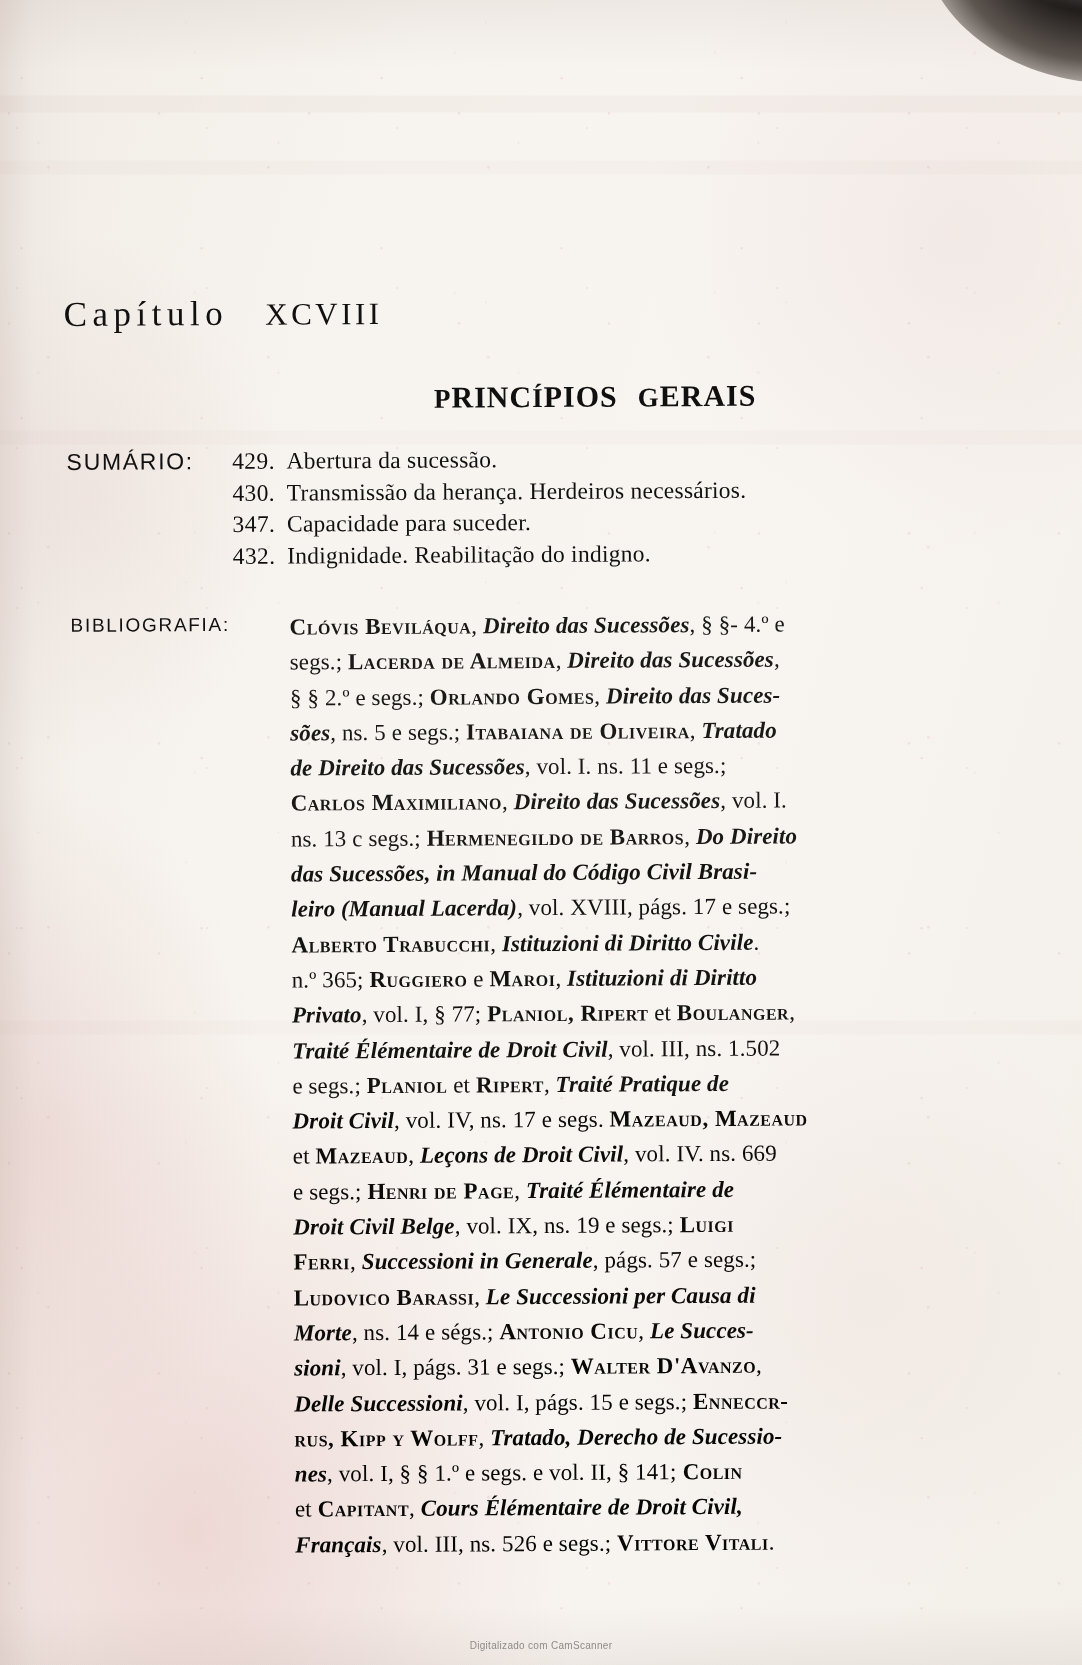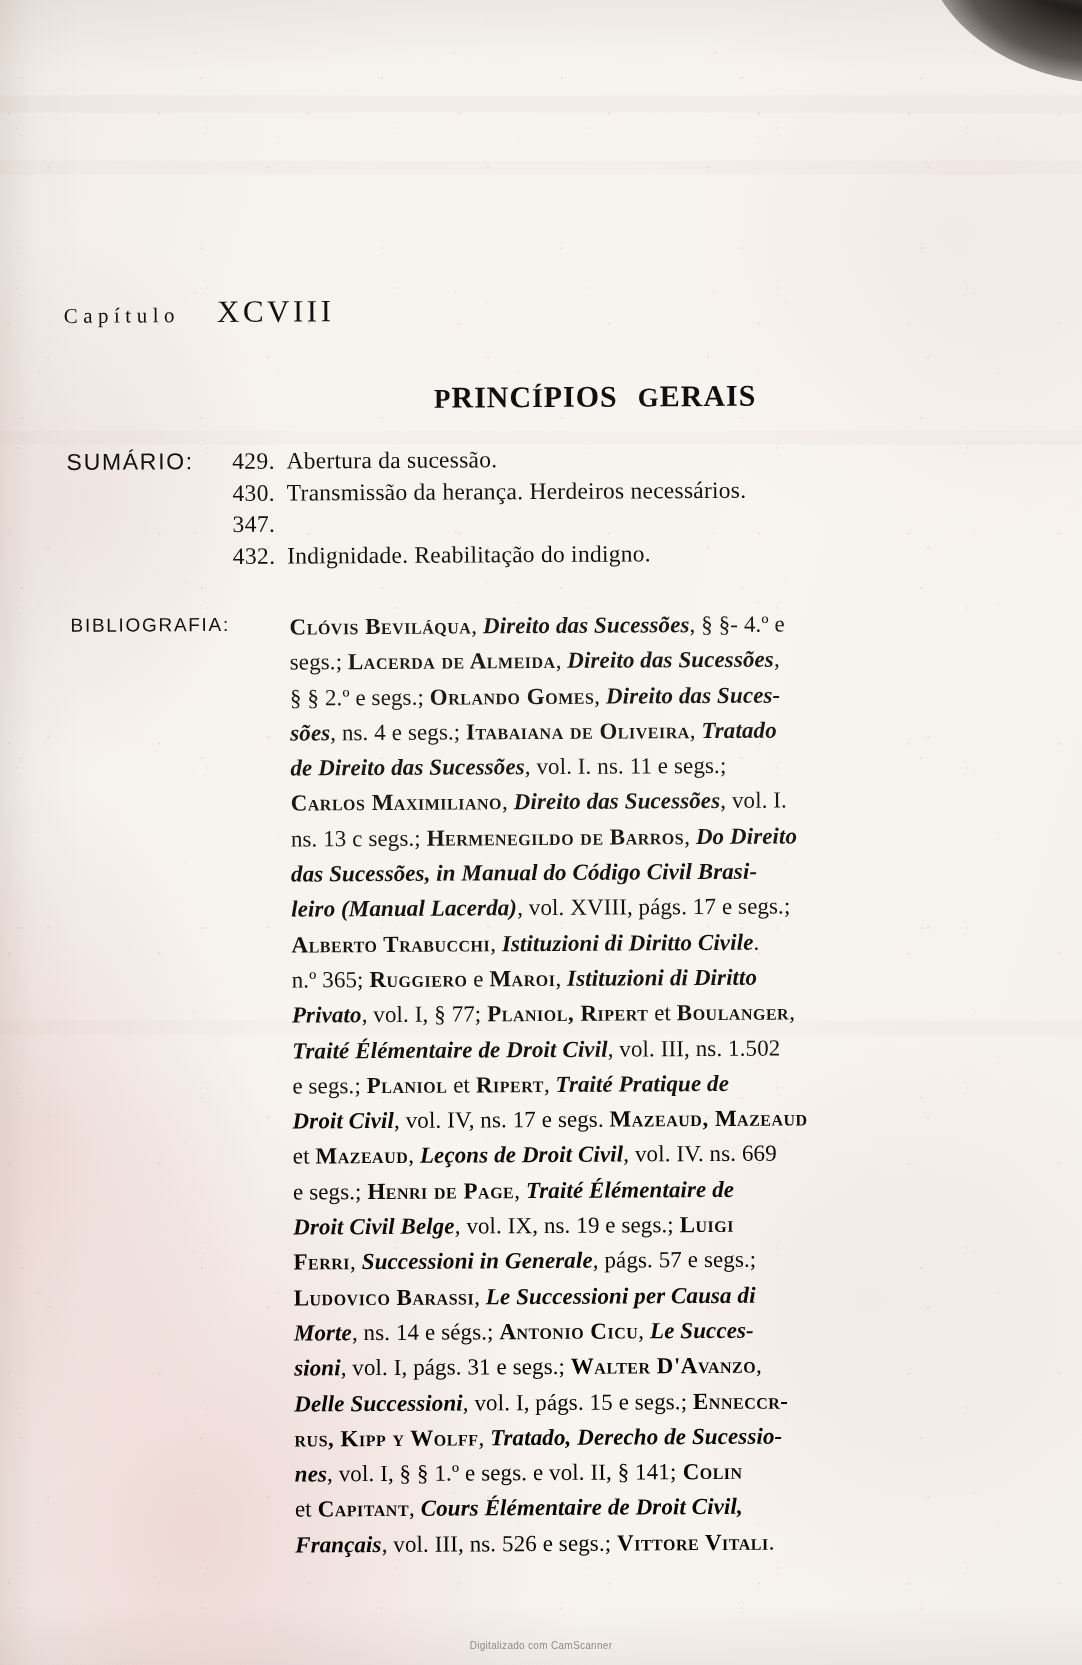--- a/index.html
+++ b/index.html
@@ -108,21 +108,21 @@
     transform-origin: 50% 42%;
   }
 
   .chapter-line {
     position: absolute;
     left: 66px;
     top: 292px;
     white-space: nowrap;
   }
   .chapter-word {
-    font-size: 21px;
+    font-size: 35px;
     letter-spacing: 5.5px;
     font-weight: 400;
     text-align: center;
   }
   .chapter-number {
     font-size: 31px;
     letter-spacing: 3.5px;
     margin-left: 37px;
     font-weight: 400;
   }
@@ -277,35 +277,36 @@
         <li class="sum-item">
           <span class="sum-num">429.</span>
           <span class="sum-text">Abertura da sucessão.</span>
         </li>
         <li class="sum-item">
           <span class="sum-num">430.</span>
           <span class="sum-text">Transmissão da herança. Herdeiros necessários.</span>
         </li>
         <li class="sum-item">
           <span class="sum-num">347.</span>
+          <span class="sum-text">Capacidade para suceder.</span>
         </li>
         <li class="sum-item">
           <span class="sum-num">432.</span>
           <span class="sum-text">Indignidade. Reabilitação do indigno.</span>
         </li>
       </ul>
     </div>
 
     <div class="biblio">
       <div class="bib-label">BIBLIOGRAFIA:</div>
       <div class="bib-body">
           <div class="bib-line ink-1"><span class="sc">Clóvis Beviláqua</span><span class="rm">, </span><span class="it">Direito das Sucessões</span><span class="rm">, § §- 4.º e</span></div>
           <div class="bib-line ink-1"><span class="rm">segs.; </span><span class="sc">Lacerda de Almeida</span><span class="rm">, </span><span class="it">Direito das Sucessões</span><span class="rm">,</span></div>
           <div class="bib-line ink-1"><span class="rm">§ § 2.º e segs.; </span><span class="sc">Orlando Gomes</span><span class="rm">, </span><span class="it">Direito das Suces-</span></div>
-          <div class="bib-line ink-1"><span class="it">sões</span><span class="rm">, ns. 4 e segs.; </span><span class="sc">Itabaiana de Oliveira</span><span class="rm">, </span><span class="it">Tratado</span></div>
+          <div class="bib-line ink-1"><span class="it">sões</span><span class="rm">, ns. 5 e segs.; </span><span class="sc">Itabaiana de Oliveira</span><span class="rm">, </span><span class="it">Tratado</span></div>
           <div class="bib-line ink-1"><span class="it">de Direito das Sucessões</span><span class="rm">, vol. I. ns. 11 e segs.;</span></div>
           <div class="bib-line ink-1"><span class="sc">Carlos Maximiliano</span><span class="rm">, </span><span class="it">Direito das Sucessões</span><span class="rm">, vol. I.</span></div>
           <div class="bib-line ink-1"><span class="rm">ns. 13 c segs.; </span><span class="sc">Hermenegildo de Barros</span><span class="rm">, </span><span class="it">Do Direito</span></div>
           <div class="bib-line ink-2"><span class="it">das Sucessões, in Manual do Código Civil Brasi-</span></div>
           <div class="bib-line ink-2"><span class="it">leiro (Manual Lacerda)</span><span class="rm">, vol. XVIII, págs. 17 e segs.;</span></div>
           <div class="bib-line ink-2"><span class="sc">Alberto Trabucchi</span><span class="rm">, </span><span class="it">Istituzioni di Diritto Civile</span><span class="rm">.</span></div>
           <div class="bib-line ink-2"><span class="rm">n.º 365; </span><span class="sc">Ruggiero</span><span class="rm"> e </span><span class="sc">Maroi</span><span class="rm">, </span><span class="it">Istituzioni di Diritto</span></div>
           <div class="bib-line ink-2"><span class="it">Privato</span><span class="rm">, vol. I, § 77; </span><span class="sc">Planiol, Ripert</span><span class="rm"> et </span><span class="sc">Boulanger</span><span class="rm">,</span></div>
           <div class="bib-line ink-2"><span class="it">Traité Élémentaire de Droit Civil</span><span class="rm">, vol. III, ns. 1.502</span></div>
           <div class="bib-line ink-2"><span class="rm">e segs.; </span><span class="sc">Planiol</span><span class="rm"> et </span><span class="sc">Ripert</span><span class="rm">, </span><span class="it">Traité Pratique de</span></div>

